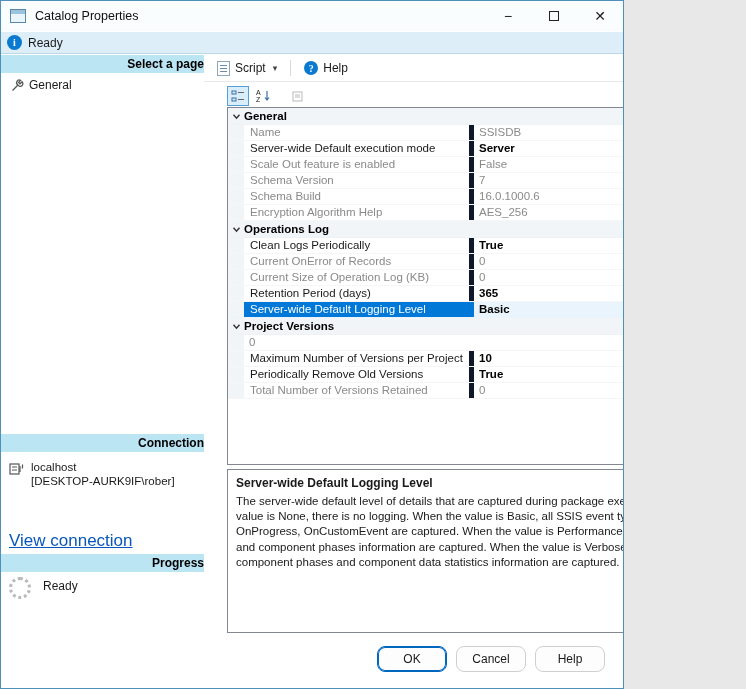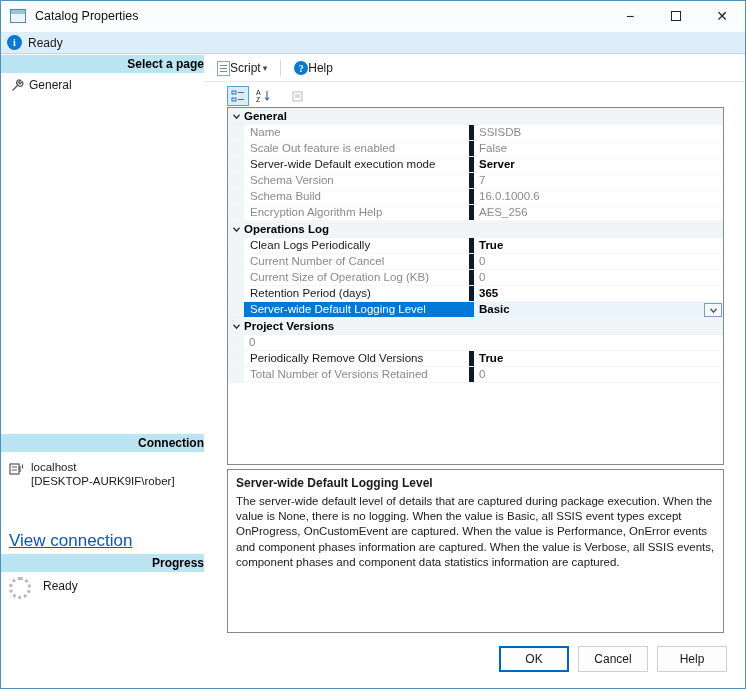--- a/index.html
+++ b/index.html
@@ -1,19 +1,19 @@
 <!DOCTYPE html>
 <html><head>
 <meta charset="utf-8">
 <style>
   * { margin:0; padding:0; box-sizing:border-box; }
   html,body { background:#e8e8e8; }
   body { font-family:"Liberation Sans", sans-serif; }
   .window {
-    position:relative; width:746px; height:689px; background:#fff;
+    position:relative; width:624px; height:689px; background:#fff;
     border:1px solid #4f90b8; font-size:12px; color:#1a1a1a; overflow:hidden;
   }
   
   .titlebar { height:30px; background:#fafdfe; display:flex; align-items:center; padding-left:9px; }
   .titlebar .app-icon { width:16px; height:14px; border:1px solid #5b87a8; background:#eaf4fb; position:relative; }
   .titlebar .app-icon::before { content:""; position:absolute; left:0; top:0; right:0; height:4px; background:#9cc3dd; }
   .titlebar .title-text { margin-left:9px; font-size:12.5px; color:#111; }
   .win-controls { margin-left:auto; display:flex; height:30px; }
   .win-btn { width:46px; height:30px; display:flex; align-items:center; justify-content:center; color:#222; font-size:14px; }
   .win-btn .sq { width:10px; height:10px; border:1px solid #222; display:inline-block; }
@@ -32,21 +32,21 @@
   .page-item { position:absolute; top:21px; left:4px; display:flex; align-items:center; gap:5px; padding:2px 6px; }
   .conn-block { position:absolute; top:405px; left:8px; display:flex; gap:6px; font-size:11.5px; line-height:14px; }
   .conn-link { position:absolute; top:476px; left:8px; font-size:17px; color:#0757bd; text-decoration:underline; cursor:pointer; }
   .progress-block { position:absolute; top:522px; left:8px; display:flex; align-items:flex-start; gap:12px; }
   .spinner { width:22px; height:22px; border-radius:50%; border:3px dotted #b9b9b9; }
   .progress-label { font-size:12px; margin-top:2px; }
   
   .main { position:relative; flex:1; background:#fff; }
   .toolbar { position:absolute; top:0; left:0; right:0; height:27px; display:flex; align-items:center;
              padding-left:7px; gap:4px; border-bottom:1px solid #e8e8e8; }
-  .tb-btn { display:flex; align-items:center; padding:3px 5px; border:1px solid transparent; border-radius:2px; }
+  .tb-btn { display:flex; align-items:center; gap:5px; padding:3px 5px; border:1px solid transparent; border-radius:2px; }
   .tb-sep { width:1px; height:16px; background:#d8d8d8; margin:0 3px; }
   .dd-arrow { font-size:9px; color:#444; margin-left:2px; }
   .script-icon { width:13px; height:15px; background:#fdfdfd; border:1px solid #8ea7bb; position:relative; }
   .script-icon::before { content:""; position:absolute; left:2px; top:3px; width:7px; height:1px; background:#6b8aa5; box-shadow:0 3px 0 #6b8aa5, 0 6px 0 #6b8aa5; }
   
   .pg-toolbar { position:absolute; top:31px; left:23px; display:flex; align-items:center; gap:3px; }
   .pg-tool { width:22px; height:20px; display:flex; align-items:center; justify-content:center; border:1px solid transparent; }
   .pg-tool.toggled { border-color:#5a9fd4; background:#d9eefb; }
   .pg-tool.disabled { opacity:.45; margin-left:10px; }
   
@@ -66,21 +66,21 @@
   .pg-row.selected { border-bottom-color:#e9f4fc; }
   .pg-dd { position:absolute; right:1px; top:1px; width:18px; height:14px; border:1px solid #7f9db9; background:#f7fafc;
            display:flex; align-items:center; justify-content:center; }
   
   .desc-panel { position:absolute; top:414px; left:23px; width:497px; height:164px;
                 border:1px solid #828790; background:#fff; padding:6px 8px; }
   .desc-title { font-weight:bold; font-size:12px; margin-bottom:4px; }
   .desc-text { font-size:11.5px; line-height:1.32; color:#1a1a1a; }
   
   .footer { position:absolute; right:18px; bottom:16px; display:flex; gap:9px; }
-  .btn { width:70px; height:26px; background:#fdfdfd; border:1px solid #d0d0d0; border-radius:0;
+  .btn { width:70px; height:26px; background:#fdfdfd; border:1px solid #d0d0d0; border-radius:8px;
          font-size:12px; font-family:"Liberation Sans", sans-serif; color:#1a1a1a; }
   .btn.default { border:1px solid #0067c0; box-shadow:0 0 0 1px #0067c0 inset; }
   svg { display:block; }
   .wrench-icon { width:13px; height:13px; flex:none; }
   .server-icon { width:16px; height:16px; flex:none; margin-top:1px; }
 </style>
 </head>
 <body>
 
 <div class="window">
@@ -190,29 +190,29 @@
                 <path d="M1.5 2.8 L4.5 6.2 L7.5 2.8" fill="none" stroke="#333" stroke-width="1.4"></path>
               </svg>
             </span>
             <span class="pg-cat-label">General</span>
           </div>
           <div class="pg-row disabled">
             <span class="pg-gutter"></span>
             <span class="pg-label">Name</span>
             <span class="pg-value">SSISDB</span>
           </div>
+          <div class="pg-row">
+            <span class="pg-gutter"></span>
+            <span class="pg-label">Server-wide Default execution mode</span>
+            <span class="pg-value">Server</span>
+          </div>
           <div class="pg-row disabled">
             <span class="pg-gutter"></span>
             <span class="pg-label">Scale Out feature is enabled</span>
             <span class="pg-value">False</span>
-          </div>
-          <div class="pg-row">
-            <span class="pg-gutter"></span>
-            <span class="pg-label">Server-wide Default execution mode</span>
-            <span class="pg-value">Server</span>
           </div>
           <div class="pg-row disabled">
             <span class="pg-gutter"></span>
             <span class="pg-label">Schema Version</span>
             <span class="pg-value">7</span>
           </div>
           <div class="pg-row disabled">
             <span class="pg-gutter"></span>
             <span class="pg-label">Schema Build</span>
             <span class="pg-value">16.0.1000.6</span>
@@ -230,21 +230,21 @@
             </span>
             <span class="pg-cat-label">Operations Log</span>
           </div>
           <div class="pg-row">
             <span class="pg-gutter"></span>
             <span class="pg-label">Clean Logs Periodically</span>
             <span class="pg-value">True</span>
           </div>
           <div class="pg-row disabled">
             <span class="pg-gutter"></span>
-            <span class="pg-label">Current Number of Cancel</span>
+            <span class="pg-label">Current OnError of Records</span>
             <span class="pg-value">0</span>
           </div>
           <div class="pg-row disabled">
             <span class="pg-gutter"></span>
             <span class="pg-label">Current Size of Operation Log (KB)</span>
             <span class="pg-value">0</span>
           </div>
           <div class="pg-row">
             <span class="pg-gutter"></span>
             <span class="pg-label">Retention Period (days)</span>
@@ -267,20 +267,25 @@
               </svg>
             </span>
             <span class="pg-cat-label">Project Versions</span>
           </div>
           <div class="pg-row disabled">
             <span class="pg-gutter"></span>
             <span class="pg-value">0</span>
           </div>
           <div class="pg-row">
             <span class="pg-gutter"></span>
+            <span class="pg-label">Maximum Number of Versions per Project</span>
+            <span class="pg-value">10</span>
+          </div>
+          <div class="pg-row">
+            <span class="pg-gutter"></span>
             <span class="pg-label">Periodically Remove Old Versions</span>
             <span class="pg-value">True</span>
           </div>
           <div class="pg-row disabled">
             <span class="pg-gutter"></span>
             <span class="pg-label">Total Number of Versions Retained</span>
             <span class="pg-value">0</span>
           </div>
         </div>
 

